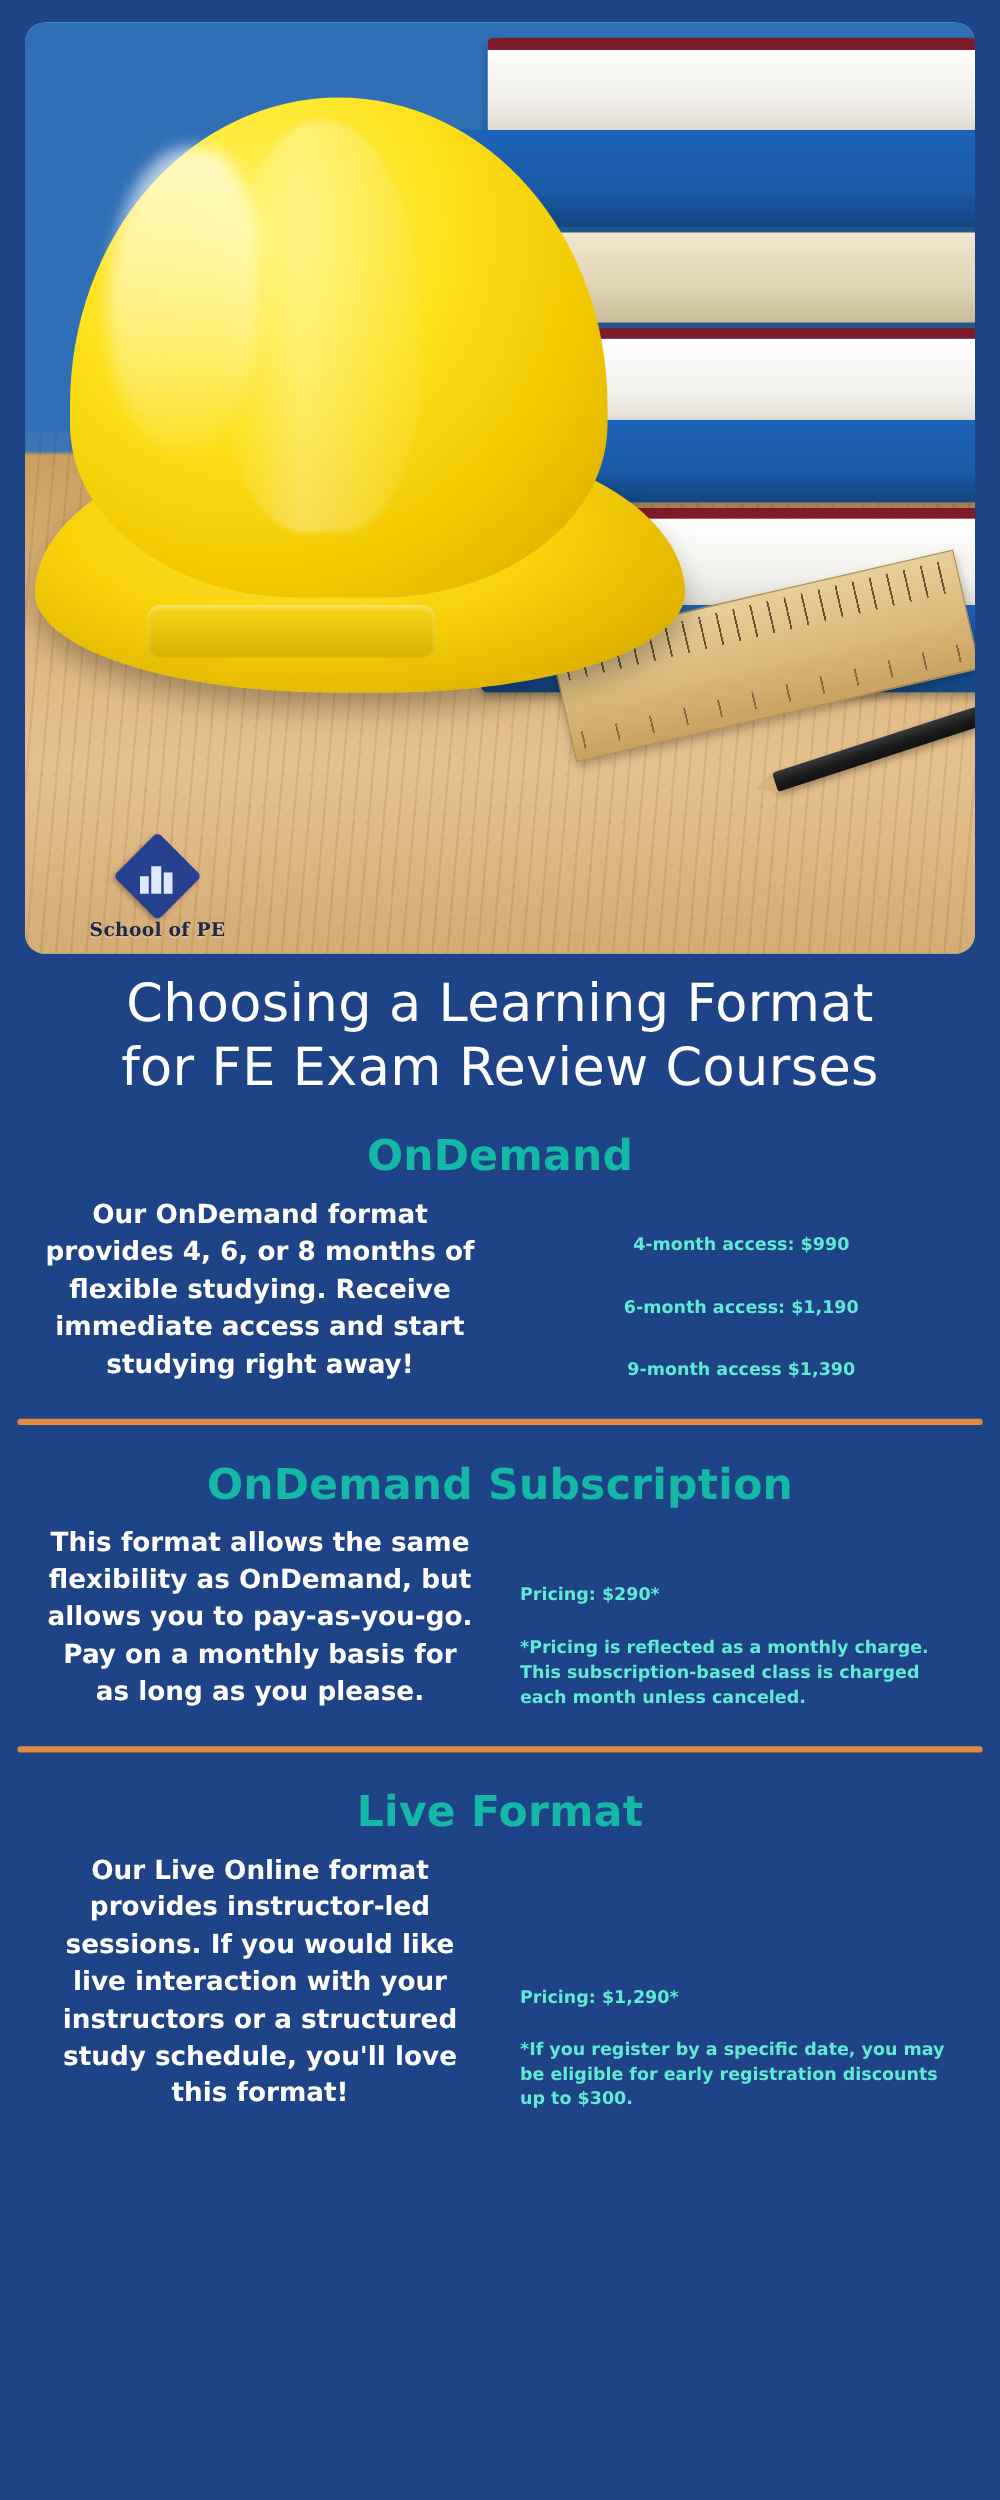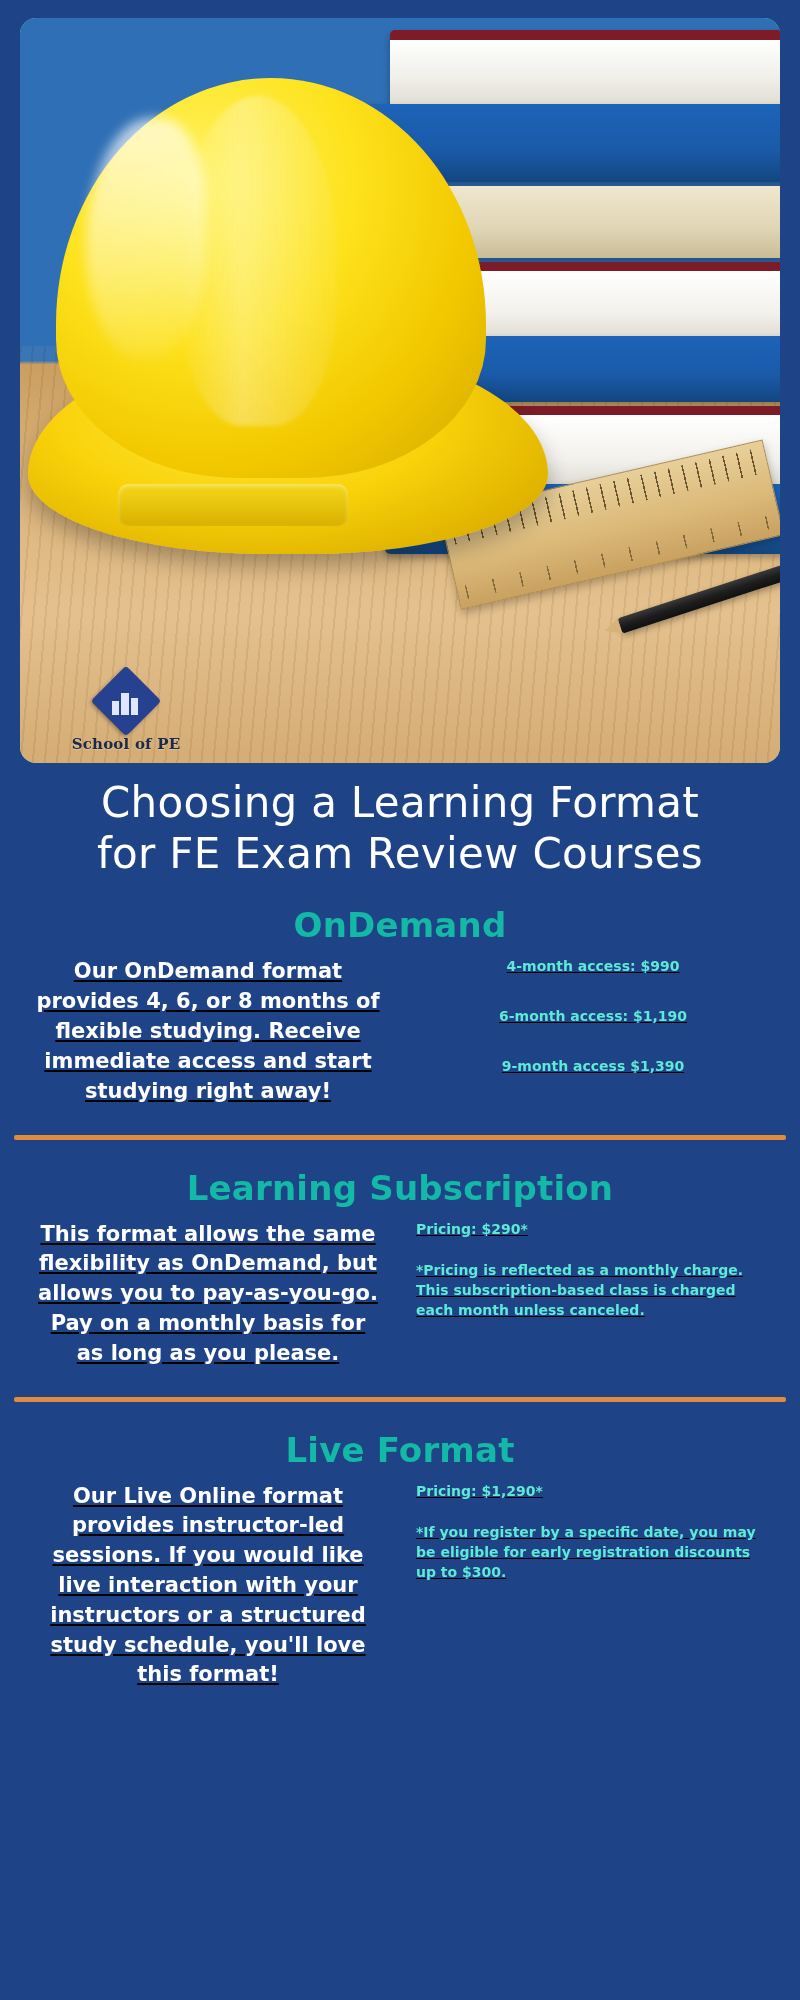--- a/index.html
+++ b/index.html
@@ -234,22 +234,21 @@
   .section h2 {
     margin: 14px 0 12px 0;
     text-align: center;
     color: #14b8a6;
     font-size: 34px;
     font-weight: bold;
     letter-spacing: 0.2px;
   }
   .cols {
     display: flex;
-    align-items: flex-start;
-    text-decoration: underline;
+    align-items: flex-end;
   }
   .col-left {
     width: 348px;
     flex: 0 0 348px;
     color: #ffffff;
     font-size: 21px;
     font-weight: bold;
     line-height: 1.42;
     text-align: center;
     padding: 0 8px 0 12px;
@@ -353,21 +352,21 @@
         <div class="price-line">4-month access: $990</div>
         <div class="price-line">6-month access: $1,190</div>
         <div class="price-line">9-month access $1,390</div>
       </div>
     </div>
   </div>
 
   <div class="rule"></div>
 
   <div class="section">
-    <h2>Learning Subscription</h2>
+    <h2>OnDemand Subscription</h2>
     <div class="cols">
       <div class="col-left">This format allows the same flexibility as OnDemand, but allows you to pay-as-you-go. Pay on a monthly basis for as long as you please.</div>
       <div class="divider"></div>
       <div class="col-right">
         <div class="lead">Pricing: $290*</div>
         <div class="note">*Pricing is reflected as a monthly charge. This subscription-based class is charged each month unless canceled.</div>
       </div>
     </div>
   </div>
 

